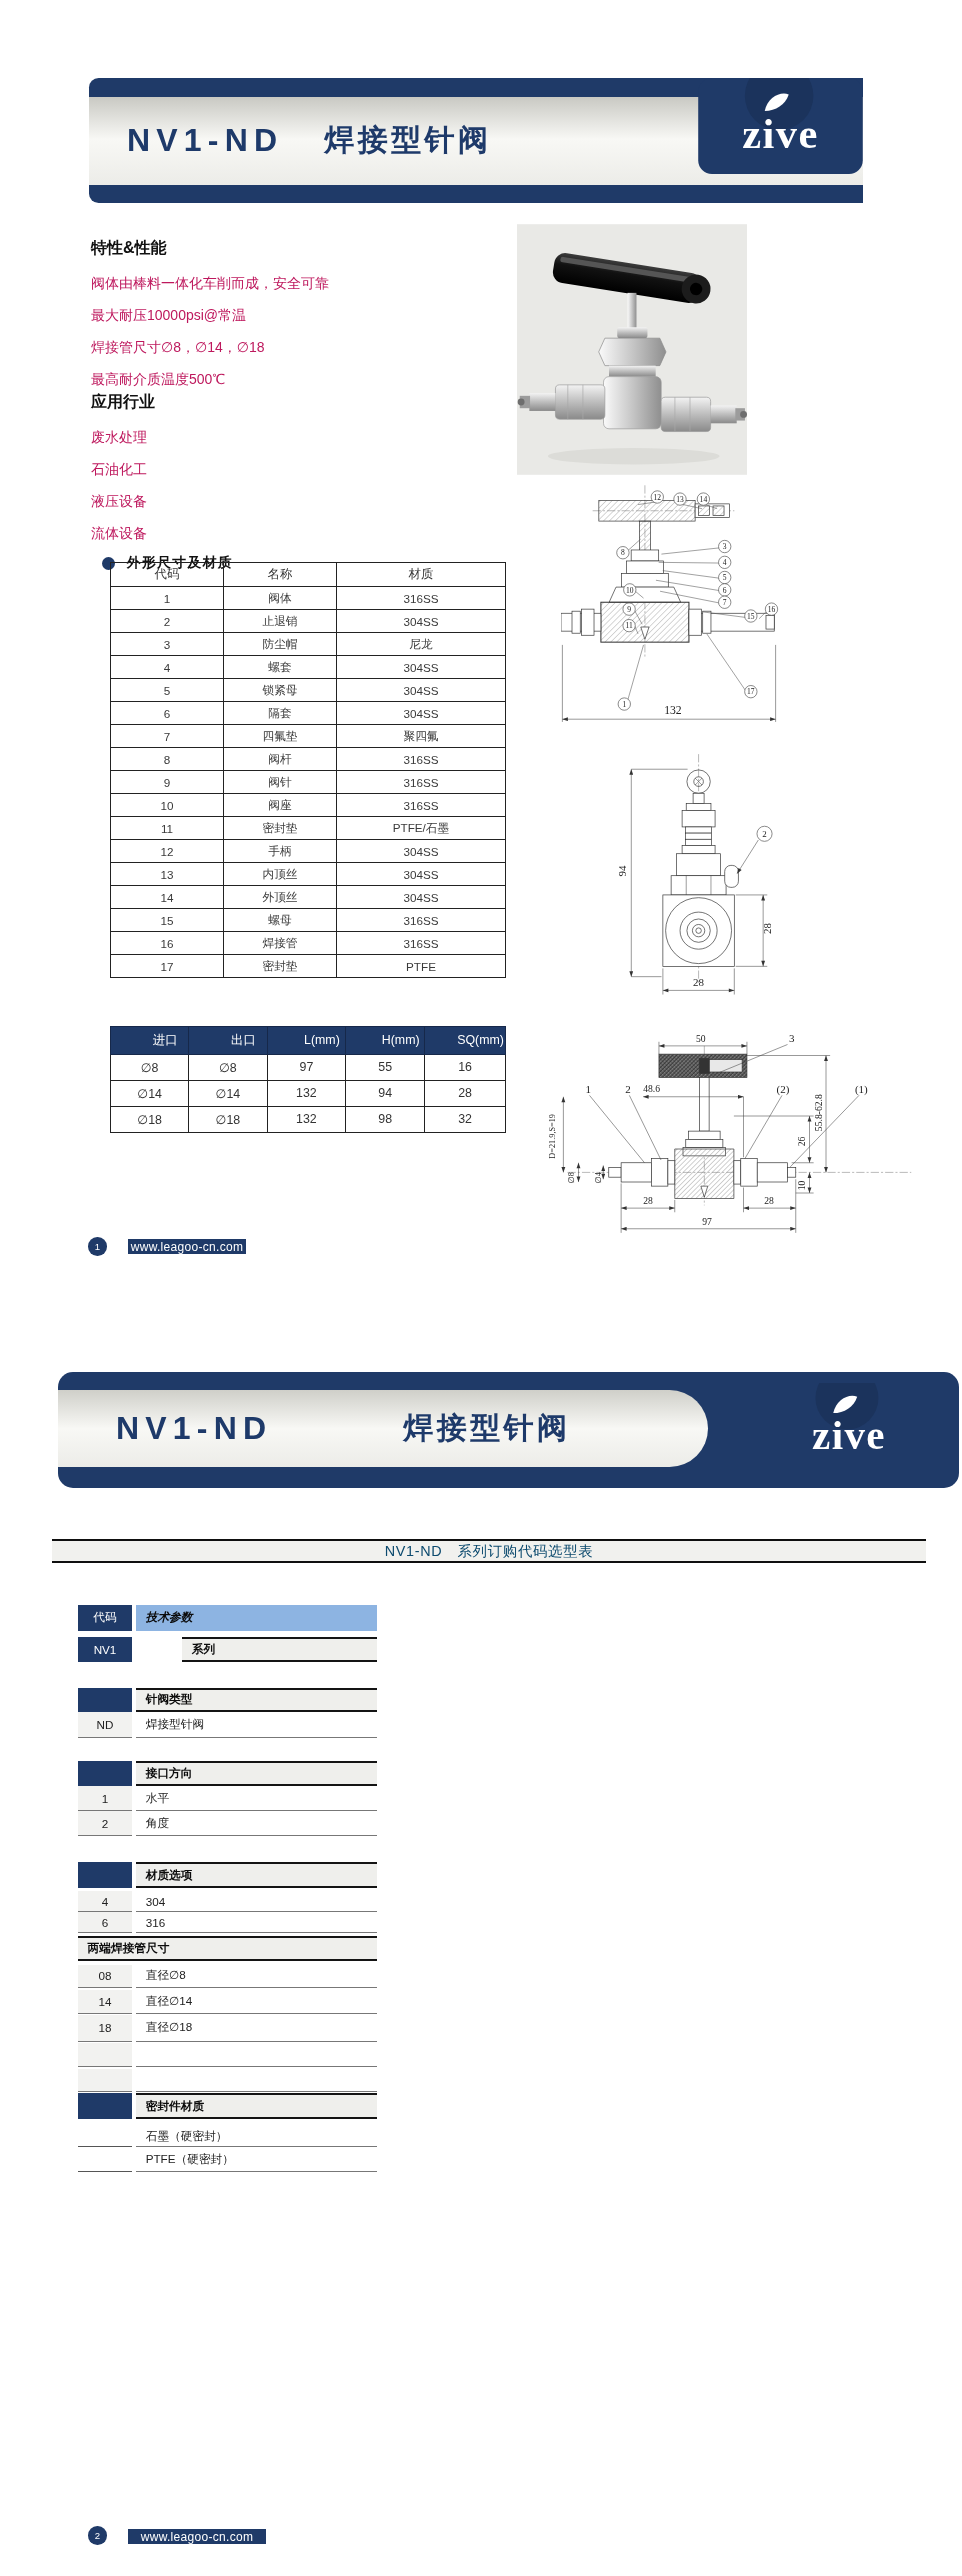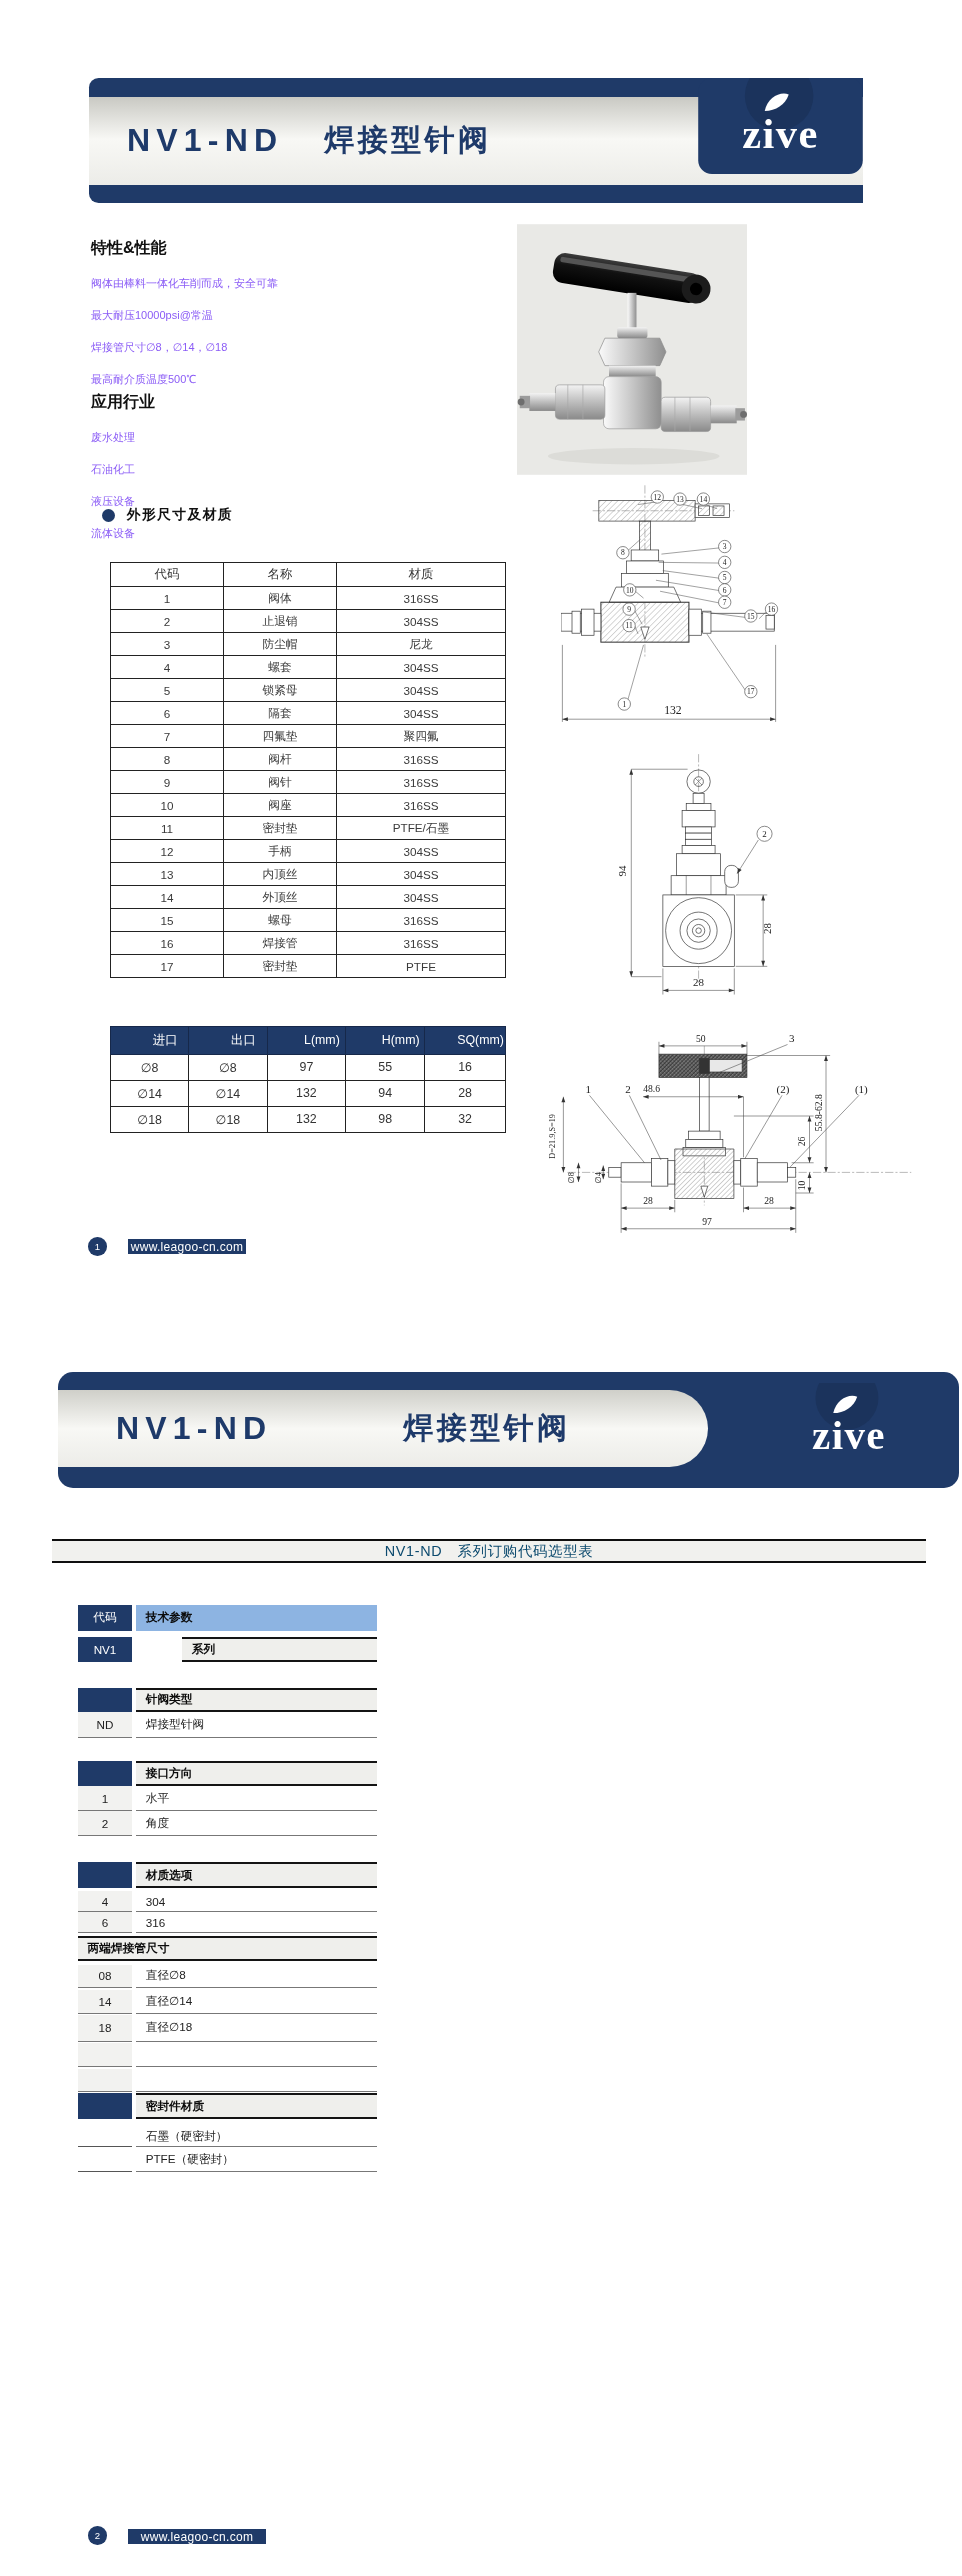--- a/index.html
+++ b/index.html
@@ -16,21 +16,21 @@
   .t-model{font-size:32px;font-weight:bold;color:#1e3a6a;letter-spacing:6.2px;white-space:nowrap;}
   .t-name{font-size:30px;font-weight:bold;color:#1e3a6a;letter-spacing:3.4px;margin-left:41px;white-space:nowrap;}
   .logo-box{left:698px;top:78px;}
   .hdr2{left:58px;top:1372px;width:901px;height:116px;background:var(--navy);border-radius:15px;}
   .hdr2 .h2-band{position:absolute;left:0;top:18px;width:650px;height:77px;background:linear-gradient(180deg,#cfcfc9,#f8f8f5 50%,#ecece8);border-radius:0 39px 39px 0;display:flex;align-items:center;padding-left:58px;}
   .hdr2 .t-name{margin-left:131px;}
   .logo-box2{left:770px;top:1383px;}
 
   
   .sec-head{font-size:16px;font-weight:bold;color:#111;}
-  .feat-item{font-size:11px;color:#8b5cf6;line-height:32px;white-space:nowrap;}
+  .feat-item{font-size:14px;color:#be185d;line-height:32px;white-space:nowrap;}
   .bullet-head{display:flex;align-items:center;}
   .bullet-dot{width:13px;height:13px;border-radius:50%;background:var(--navy);margin-right:11.7px;}
   .bullet-txt{font-size:13.8px;font-weight:bold;color:#111;letter-spacing:1.4px;}
 
   
   table{border-collapse:collapse;}
   .mat-tbl{left:110px;top:562px;width:396px;}
   .mat-tbl td,.mat-tbl th{border-top:0.7px solid #222;border-bottom:0.7px solid #222;border-left:1.4px solid #222;border-right:1.4px solid #222;text-align:center;padding:0;font-weight:normal;}
   .mat-tbl th{height:24px;font-size:12.4px;color:#333;}
   .mat-tbl td{height:23px;font-size:11.7px;color:#3a3a3a;}
@@ -48,21 +48,21 @@
 
   
   .title-bar{left:52px;top:1539px;width:874px;height:24px;background:var(--gray-band);border-top:2.8px solid #0f0f0f;border-bottom:2.8px solid #0f0f0f;display:flex;align-items:center;justify-content:center;font-size:14.4px;color:#0c4a6e;letter-spacing:0.7px;}
 
   
   .ord{left:78px;top:1605px;width:299px;}
   .o-r{display:flex;}
   .o-code{width:54px;margin-right:4.1px;display:flex;align-items:center;justify-content:center;font-size:11.7px;}
   .o-param{flex:1;display:flex;align-items:center;padding-left:9.6px;font-size:11.7px;}
   .oc-navy{background:var(--navy);color:#fff;}
-  .op-blue{background:var(--lblue);font-weight:bold;color:#0b0b0b;}
+  .op-blue{background:var(--lblue);font-weight:bold;color:#0b0b0b;font-style:italic;}
   .op-sec{background:#efefec;font-weight:bold;border-top:2.1px solid #141414;border-bottom:2.1px solid #141414;color:#0b0b0b;}
   .oc-opt{background:#f2f2f0;border-bottom:0.7px solid #777;color:#222;}
   .oc-line{background:transparent;border-bottom:0.7px solid #555;}
   .op-opt{background:#fff;border-bottom:0.7px solid #777;color:#222;}
 
   
   .pg-circle{width:18.6px;height:18.6px;border-radius:50%;background:var(--navy);color:#fff;display:flex;align-items:center;justify-content:center;font-size:9.6px;}
   .url-bar{height:15px;background:var(--navy);color:#fff;display:flex;align-items:center;justify-content:center;font-size:12px;letter-spacing:0.3px;}
 
   svg text{font-family:"Liberation Serif",serif;}
@@ -100,21 +100,21 @@
   </div>
 
   <div class="abs sec-head" style="left:91px;top:392px;">应用行业</div>
   <div class="abs" style="left:91px;top:421px;">
     <div class="feat-item">废水处理</div>
     <div class="feat-item">石油化工</div>
     <div class="feat-item">液压设备</div>
     <div class="feat-item">流体设备</div>
   </div>
 
-  <div class="abs bullet-head" style="left:102px;top:506px;">
+  <div class="abs bullet-head" style="left:102px;top:554px;">
     <div class="bullet-dot"></div>
     <div class="bullet-txt">外形尺寸及材质</div>
   </div>
 
   <table class="abs mat-tbl">
     <tbody>
         <tr>
       <th class="c0">代码</th>
       <th class="c1">名称</th>
       <th class="c2">材质</th>

